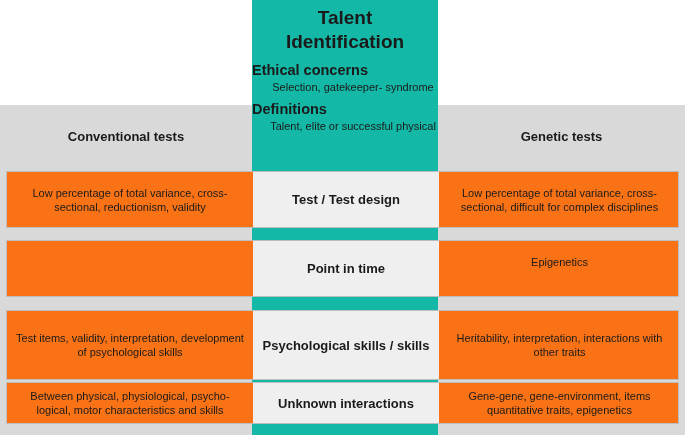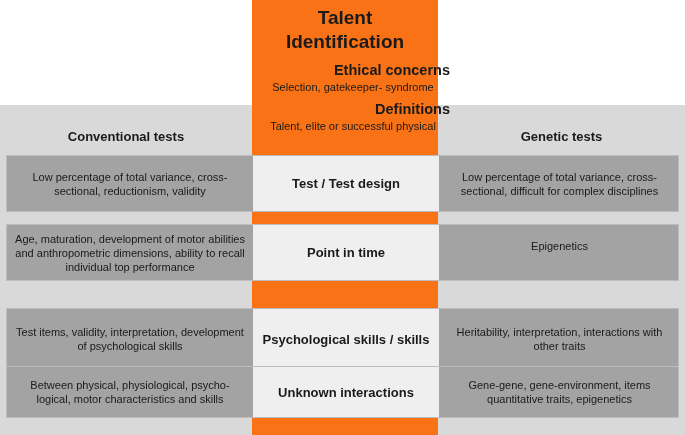--- a/index.html
+++ b/index.html
@@ -10,45 +10,46 @@
       color: #1a1a1a;
     }
     .side-panel {
       position: absolute; top: 105px; height: 330px;
       background: #d9d9d9;
     }
     #left-panel { left: 0; width: 252px; }
     #right-panel { left: 438px; width: 247px; }
     #center-col {
       position: absolute; left: 252px; top: 0; width: 186px; height: 435px;
-      background: #f97316;
+      background: #14b8a6;
     }
     .title {
       position: absolute; left: 0; width: 100%; text-align: center;
       font-weight: bold; font-size: 19px; line-height: 24px; top: 6px;
     }
     .sub-head {
-      position: absolute; left: 0; width: 100%; text-align: right;
-      font-weight: bold; font-size: 14.5px; line-height: 18px; padding-left: 12px;
+      position: absolute; left: 0; width: 100%; text-align: left;
+      font-weight: bold; font-size: 14.5px; line-height: 18px;
     }
     .sub-text {
       position: absolute; left: 8px; width: 100%; text-align: center;
       font-size: 11px; line-height: 14px; white-space: nowrap;
     }
     .col-header {
       position: absolute; top: 126px; text-align: center;
       font-weight: bold; font-size: 13px; line-height: 22px;
     }
     #left-header { left: 0; width: 252px; }
     #right-header { left: 438px; width: 247px; }
 
     .row {
       position: absolute; left: 6px; width: 673px;
       border: 1px solid #bdbdbd; box-sizing: border-box;
-      background: #a3a3a3;
+      background: #f97316;
+      margin-top: 16px;
     }
     .row .cell-left, .row .cell-right, .row .cell-mid {
       position: absolute; top: 0; height: 100%;
       display: flex; align-items: center; justify-content: center;
       text-align: center; box-sizing: border-box;
     }
     .row .cell-left { left: 0; width: 246px; font-size: 11px; line-height: 14px; padding: 0 8px; }
     .row .cell-mid {
       left: 246px; width: 186px; background: #efefef;
       font-weight: bold; font-size: 13px; line-height: 19px; padding: 0 6px;
@@ -76,28 +77,27 @@
 <div id="left-header" class="col-header">Conventional tests</div>
 <div id="right-header" class="col-header">Genetic tests</div>
 
 <div class="row" style="top:155px; height:57px;">
   <div class="cell-left">Low percentage of total variance, cross-sectional, reductionism, validity</div>
   <div class="cell-mid">Test / Test design</div>
   <div class="cell-right">Low percentage of total variance, cross-sectional, difficult for complex disciplines</div>
 </div>
 
 <div class="row" style="top:224px; height:57px;">
-  <div class="cell-left">Age, maturation, development of motor abilities and anthropometric dimensions, ability to recall individual top performance</div>
   <div class="cell-mid">Point in time</div>
   <div class="cell-right top-align">Epigenetics</div>
 </div>
 
-<div class="row" style="top:308px; height:62px;">
+<div class="row" style="top:294px; height:70px;">
   <div class="cell-left">Test items, validity, interpretation, development of psychological skills</div>
   <div class="cell-mid">Psychological skills / skills</div>
   <div class="cell-right">Heritability, interpretation, interactions with other traits</div>
 </div>
 
-<div class="row" style="top:366px; height:52px;">
+<div class="row" style="top:366px; height:42px;">
   <div class="cell-left">Between physical, physiological, psycho-logical, motor characteristics and skills</div>
   <div class="cell-mid">Unknown interactions</div>
   <div class="cell-right">Gene-gene, gene-environment, items quantitative traits, epigenetics</div>
 </div>
 
 </body></html>

